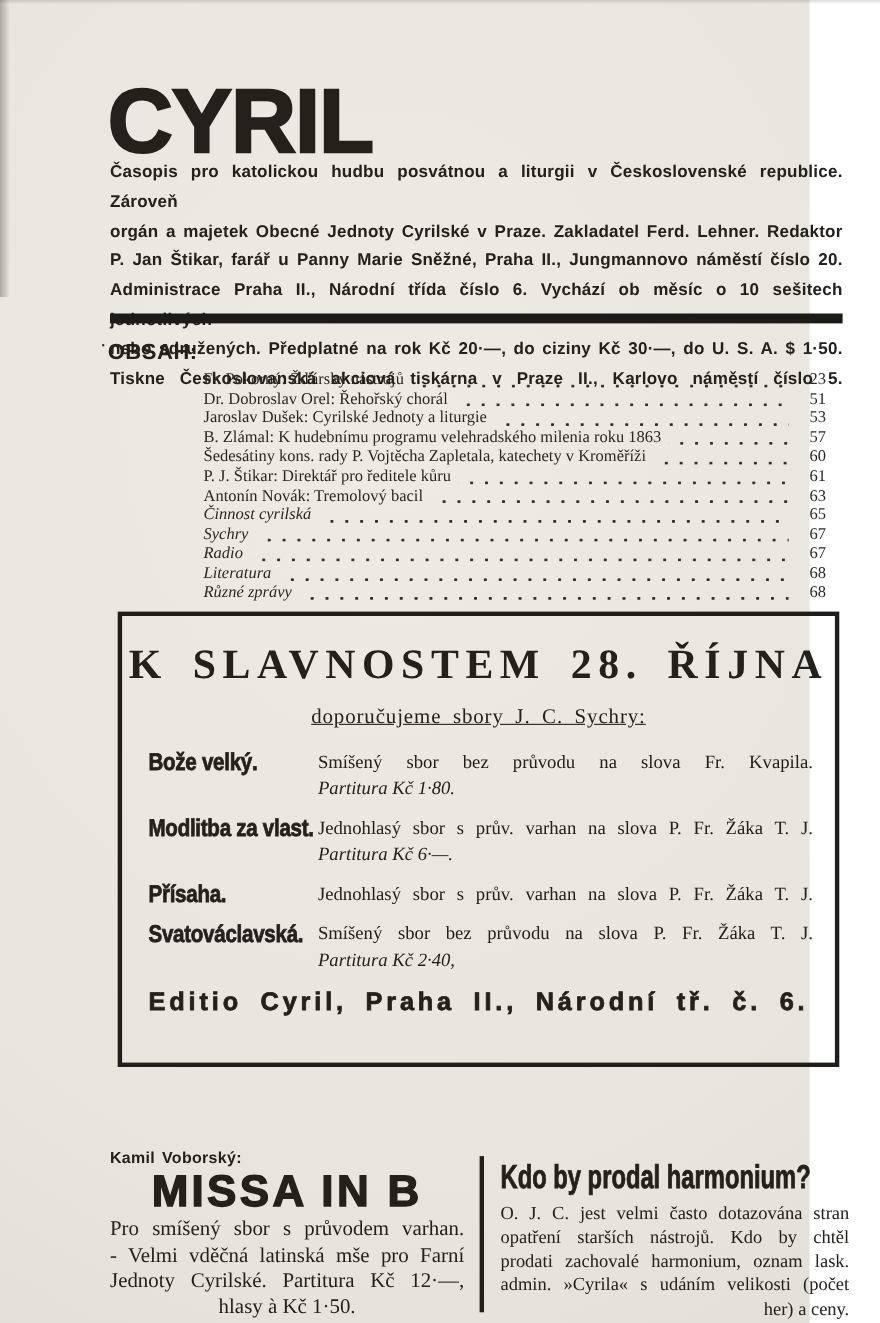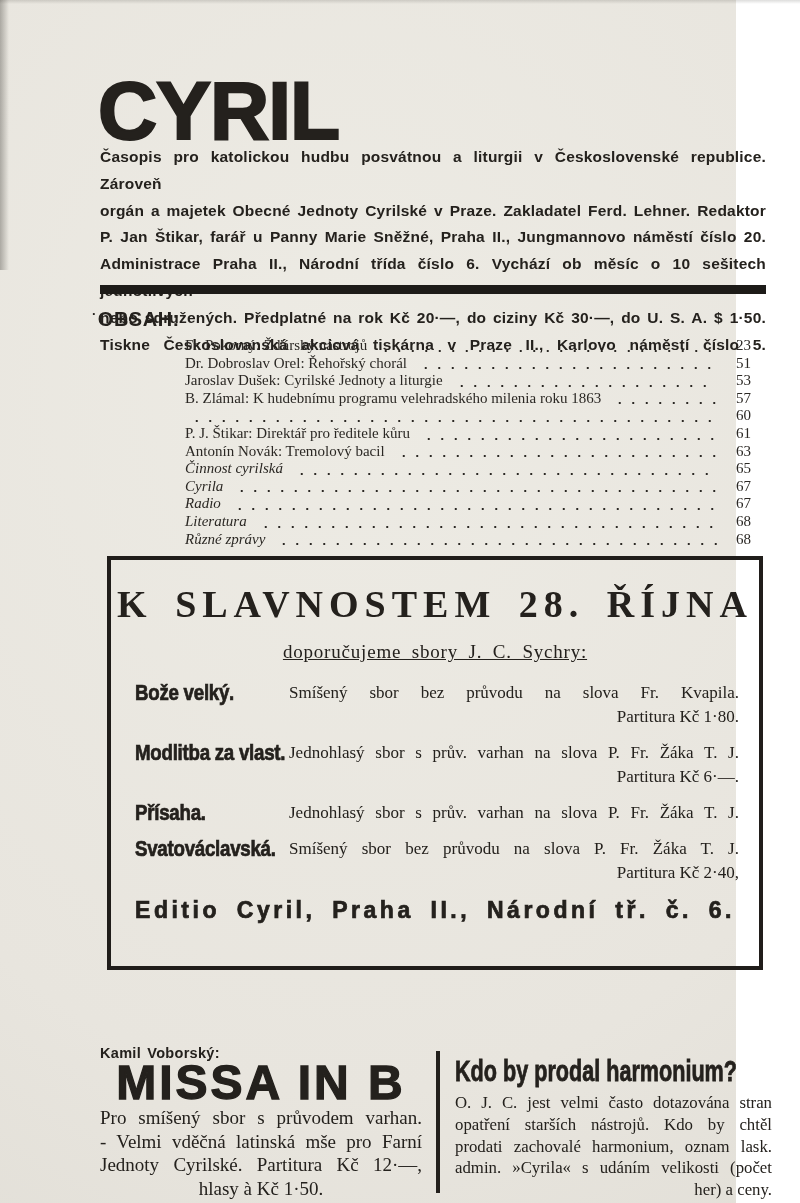--- a/index.html
+++ b/index.html
@@ -45,29 +45,29 @@
   .ad-title{margin:22px 0 0 0;font-family:"Liberation Serif",serif;font-weight:bold;
         font-size:38px;line-height:44px;letter-spacing:6px;word-spacing:7px;white-space:nowrap;}
   .ad-subtitle{margin:14px 0 0 0;font-family:"Liberation Serif",serif;
         font-size:19px;line-height:24px;letter-spacing:.8px;word-spacing:5px;text-decoration:underline;}
   .ad-items{margin:17px 20px 0 24px;text-align:left;}
   .ad-item{display:flex;margin-bottom:12px;}
   .ad-item-name{flex:none;width:154px;font-weight:bold;font-size:22px;line-height:24px;
         letter-spacing:-.3px;transform:scaleX(.85);transform-origin:left top;
         -webkit-text-stroke:.7px #24211d;white-space:nowrap;}
   .ad-item-desc{flex:1;font-family:"Liberation Serif",serif;font-size:17px;line-height:24px;}
-  .ad-item-desc .price{display:block;text-align:right;}
+  .ad-item-desc .price{display:block;text-align:left;font-style:italic;}
   .ad-publisher{margin-top:9px;font-weight:bold;font-size:23px;letter-spacing:3.5px;
         word-spacing:7px;white-space:nowrap;-webkit-text-stroke:.7px #24211d;}
 
   
   .bottom{position:absolute;left:100px;top:1045px;width:672px;display:flex;}
   .col-left{width:322px;flex:none;}
   .missa-author{font-weight:bold;font-size:14.5px;letter-spacing:.3px;word-spacing:2px;}
-  .missa-title{margin-top:1px;font-weight:bold;font-size:48px;line-height:42px;
+  .missa-title{margin-top:1px;font-weight:bold;font-size:40px;line-height:42px;
         letter-spacing:3px;text-align:center;-webkit-text-stroke:1.3px #24211d;white-space:nowrap;}
   .missa-body{margin-top:2px;font-family:"Liberation Serif",serif;
         font-size:19px;line-height:23.5px;}
   .cline{display:block;text-align:center;}
   .lline{display:block;text-align:right;}
   .missa-publisher{margin-top:3px;font-weight:bold;font-size:13.5px;letter-spacing:1.2px;
         word-spacing:3px;white-space:nowrap;-webkit-text-stroke:.4px #24211d;}
   .v-divider{flex:none;width:4px;height:142px;background:#23201c;margin:6px 15px 0 14px;}
   .col-right{flex:1;min-width:0;}
   .harm-title{margin-top:10px;font-weight:bold;font-size:30px;line-height:32px;
@@ -111,40 +111,41 @@
         <span class="toc-title">Jaroslav Dušek: Cyrilské Jednoty a liturgie</span>
         <span class="toc-leader"></span>
         <span class="toc-page">53</span>
       </div>
     <div class="toc-row">
         <span class="toc-title">B. Zlámal: K hudebnímu programu velehradského milenia roku 1863</span>
         <span class="toc-leader"></span>
         <span class="toc-page">57</span>
       </div>
     <div class="toc-row">
+        <span class="toc-title">Šedesátiny kons. rady P. Vojtěcha Zapletala, katechety v Kroměříži</span>
         <span class="toc-leader"></span>
         <span class="toc-page">60</span>
       </div>
     <div class="toc-row">
         <span class="toc-title">P. J. Štikar: Direktář pro ředitele kůru</span>
         <span class="toc-leader"></span>
         <span class="toc-page">61</span>
       </div>
     <div class="toc-row">
         <span class="toc-title">Antonín Novák: Tremolový bacil</span>
         <span class="toc-leader"></span>
         <span class="toc-page">63</span>
       </div>
     <div class="toc-row it">
         <span class="toc-title">Činnost cyrilská</span>
         <span class="toc-leader"></span>
         <span class="toc-page">65</span>
       </div>
     <div class="toc-row it">
-        <span class="toc-title">Cyrila</span>
+        <span class="toc-title">Sychry</span>
         <span class="toc-leader"></span>
         <span class="toc-page">67</span>
       </div>
     <div class="toc-row it">
         <span class="toc-title">Radio</span>
         <span class="toc-leader"></span>
         <span class="toc-page">67</span>
       </div>
     <div class="toc-row it">
         <span class="toc-title">Literatura</span>

